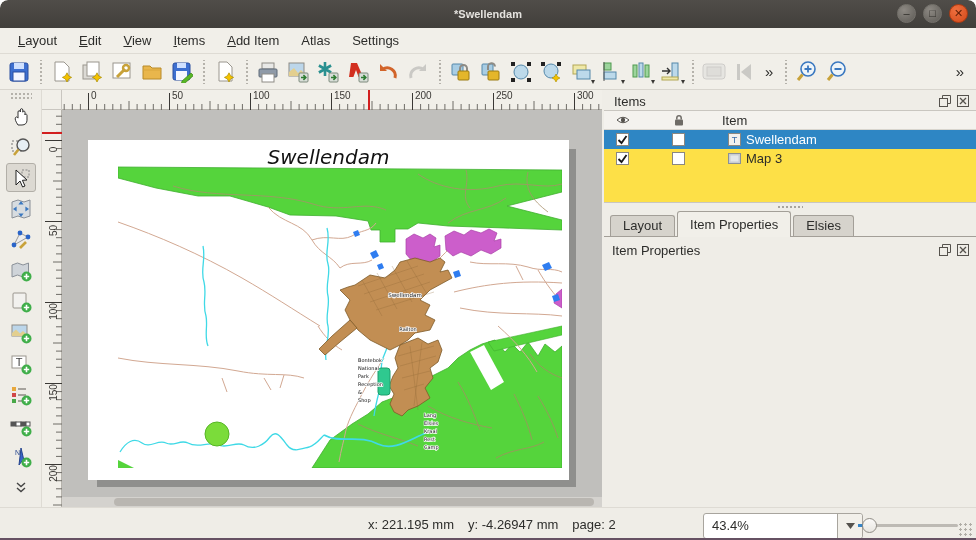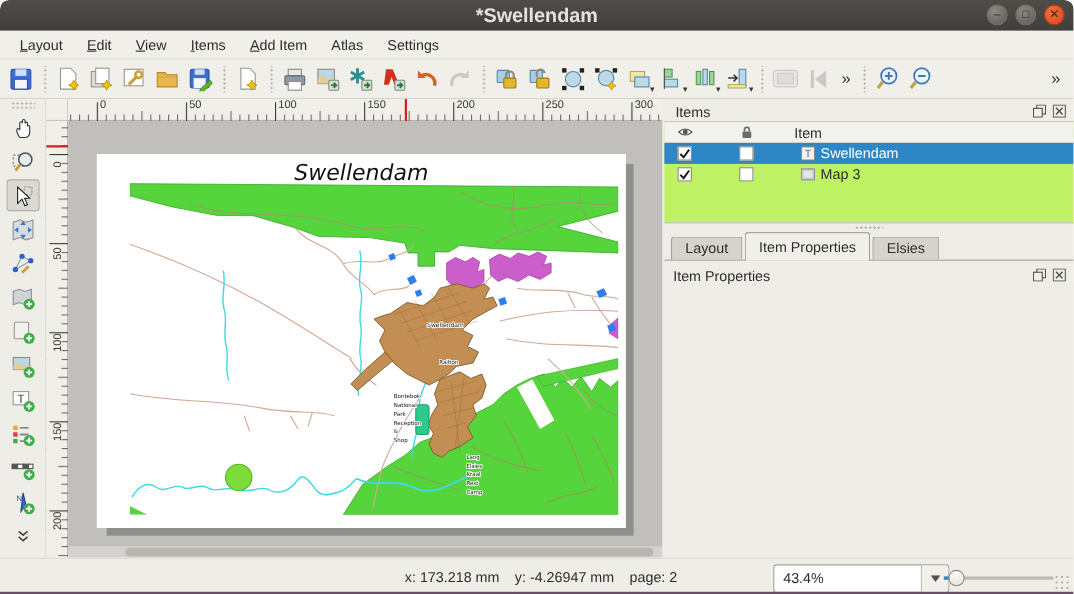--- a/index.html
+++ b/index.html
@@ -4,21 +4,21 @@
 <style>
   * { margin:0; padding:0; box-sizing:border-box; }
   html,body { width:976px; height:540px; overflow:hidden; background:#ffffff;
               font-family:"Liberation Sans", sans-serif; font-size:13px; color:#2d2d2b; }
   .window { position:absolute; inset:0; background:#efede7; border-radius:8px 8px 0 0; overflow:hidden; }
 
   
   .titlebar { position:absolute; left:0; top:0; width:976px; height:28px;
               background:linear-gradient(#504d49,#413f3b); border-radius:8px 8px 0 0;
               display:flex; align-items:center; justify-content:center; }
-  .titlebar .title { color:#e4e2de; font-weight:bold; font-size:18px; }
+  .titlebar .title { color:#e4e2de; font-weight:bold; font-size:11px; }
   .winbtns { position:absolute; right:8px; top:4px; display:flex; gap:7px; }
   .wbtn { width:19px; height:19px; border-radius:50%; background:radial-gradient(circle at 35% 30%,#8d8983,#5d5a55);
           border:1px solid #76736d; color:#2e2c29; font-size:11px; line-height:17px; text-align:center; }
   .wbtn.close { background:radial-gradient(circle at 35% 30%,#f0703f,#d2491a); border-color:#b23c12; color:#5d1d06; }
 
   
   .menubar { position:absolute; left:0; top:28px; width:976px; height:26px; background:#f1efe9;
              display:flex; align-items:center; padding-left:8px; gap:2px; border-bottom:1px solid #dedbd4;}
   .menu-item { padding:3px 10px; }
   .menu-item.accel::first-letter { text-decoration:underline; }
@@ -57,21 +57,21 @@
                 font-family:"DejaVu Sans", sans-serif; font-style:italic; font-size:20px; color:#111111; }
   .map-item { position:absolute; left:30px; top:26px; width:444px; height:302px; }
   .hscroll { position:absolute; left:62px; top:407px; width:540px; height:10px; background:#d4d2ce; }
   .hscroll .thumb { position:absolute; left:52px; top:1px; width:480px; height:8px; background:#b9b6b1; border-radius:4px; }
 
   
   .rightpanel { position:absolute; left:604px; top:0; width:372px; height:417px; background:#efede7; }
   .panel-titlerow { height:20px; display:flex; align-items:center; padding:2px 6px 0 10px; }
   .panel-titlerow .ptitle { flex:1; }
   .pbtn { width:14px; height:14px; margin-left:4px; display:flex; align-items:center; justify-content:center; }
-  .items-table { background:#bef264; border:1px solid #c9c6c0; border-left:none; border-right:none; height:93px; }
+  .items-table { background:#fde047; border:1px solid #c9c6c0; border-left:none; border-right:none; height:93px; }
   .items-head { display:flex; height:19px; background:#f4f2ee; border-bottom:1px solid #d8d5ce; align-items:center; }
   .col-eye { width:56px; padding-left:12px; } .col-lock { width:56px; padding-left:12px; }
   .col-item { flex:1; padding-left:6px; }
   .itemrow { display:flex; height:19px; align-items:center; }
   .itemrow.selected { background:#2e86c4; color:#ffffff; }
   .cb { width:13px; height:13px; background:#fff; border:1px solid #8a8781; display:flex; align-items:center; justify-content:center; }
   .rowicon { width:13px; height:13px; margin:0 5px 0 6px; }
   .splitter { height:8px; display:flex; align-items:center; justify-content:center; }
   .splitter .dots { width:26px; height:4px; background-image:radial-gradient(#a7a49d 1px, transparent 1px); background-size:4px 4px; }
 
@@ -701,21 +701,21 @@
               <path d="M3,3 l6,6 M9,3 l-6,6" stroke="#55524d" stroke-width="1.3"></path>
             </svg>
         </div>
       </div>
       <div class="ip-body"></div>
     </div>
   </div>
 
   <div class="statusbar">
     <div class="coords">
-      <span>x: 173.218 mm</span><span>y: -4.26947 mm</span><span>page: 2</span>
+      <span>x: 221.195 mm</span><span>y: -4.26947 mm</span><span>page: 2</span>
     </div>
     <div class="zoombox">
       <div class="zval">43.4%</div>
       <div class="zbtn">
         <svg width="9" height="6">
             <path d="M0,0 h9 l-4.5,6 z" fill="#55524d"></path>
           </svg>
       </div>
     </div>
     <div class="slider">

